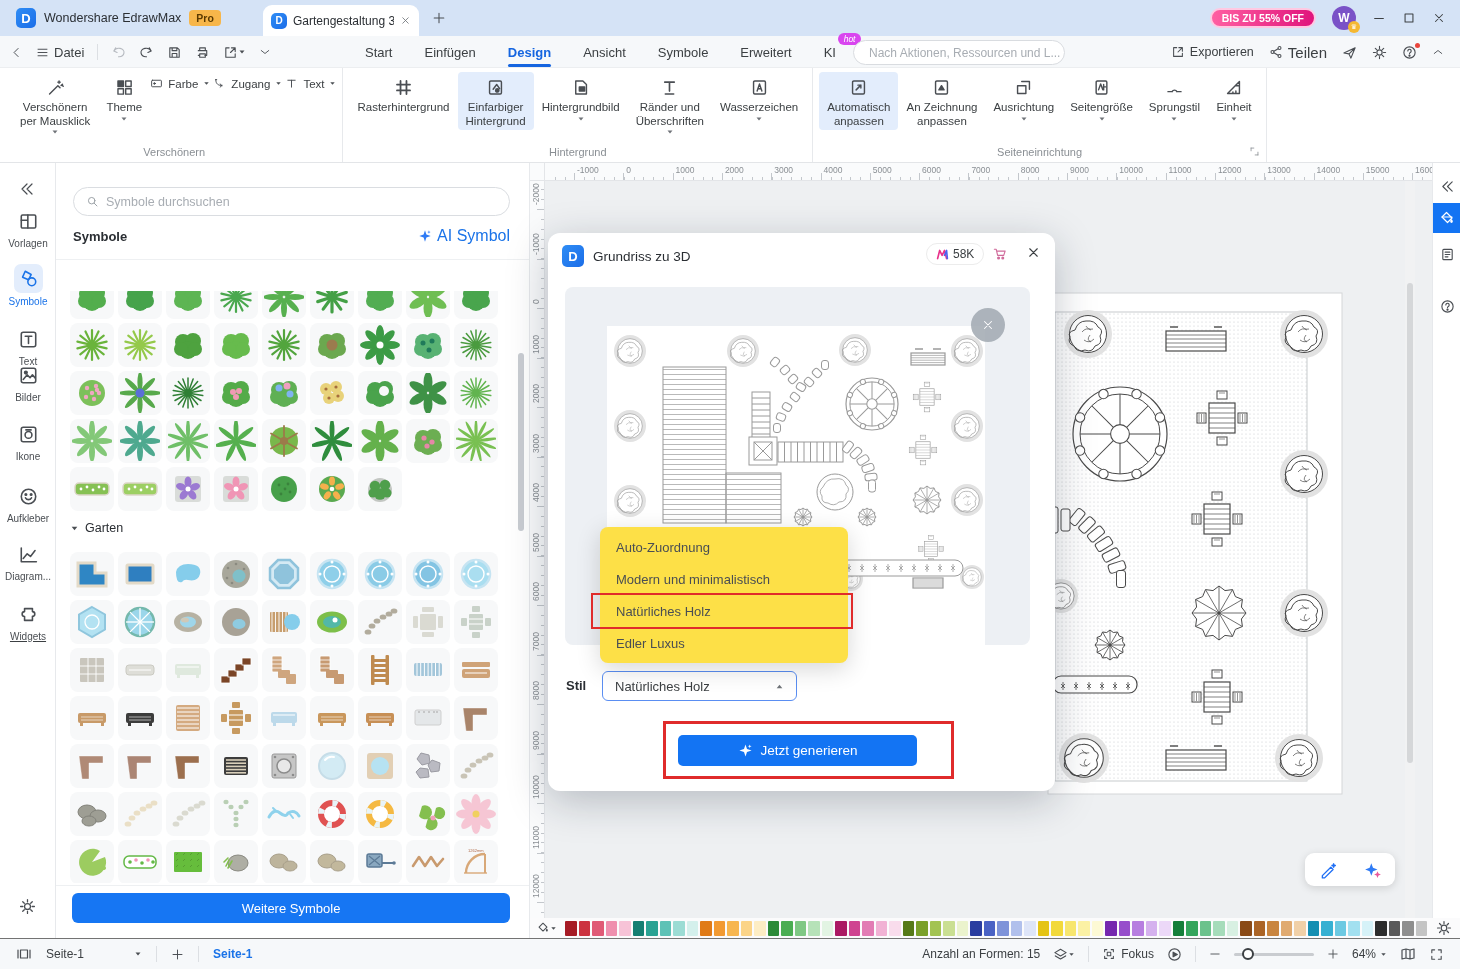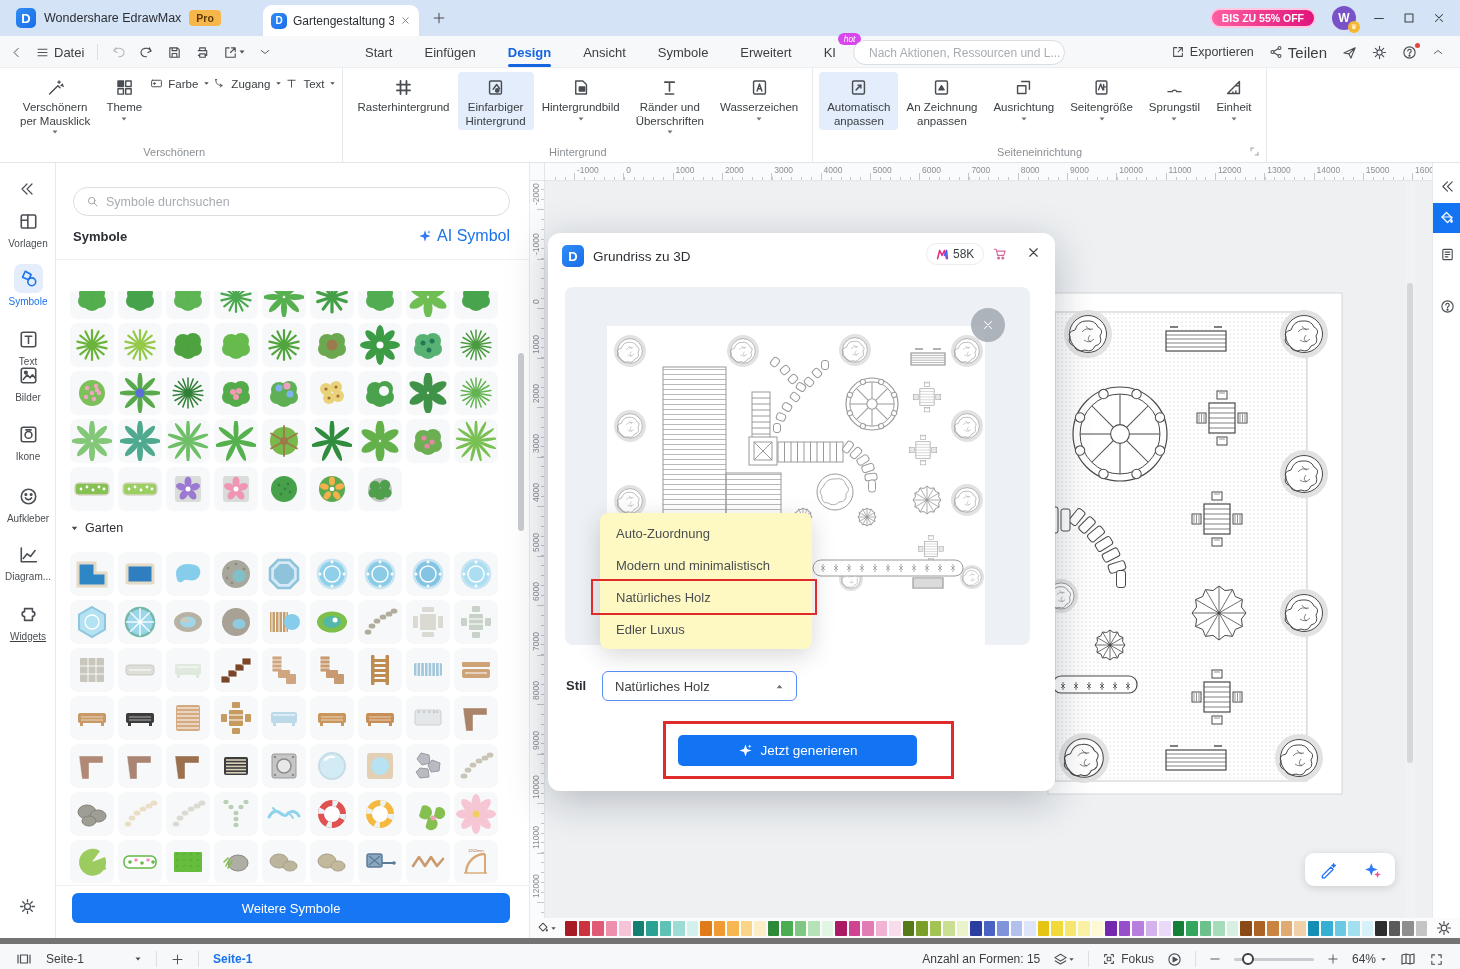--- a/index.html
+++ b/index.html
@@ -57,33 +57,33 @@
   
   #canvaswrap{position:absolute;left:530px;top:163px;width:902px;height:755px;background:#eef0f2}
   .ruler{position:absolute;background:#fafbfc;overflow:hidden}
   .tick{position:absolute;background:#c3c7cc}
   .ticklbl{position:absolute;font-size:8.5px;color:#8a8f94;white-space:nowrap}
   #scrolltrack{position:absolute;left:875px;top:18px;width:10px;height:737px;background:#f1f2f3}
   #scrollthumb{position:absolute;left:877px;top:120px;width:6px;height:480px;border-radius:3px;background:#d5d7d9}
   
   #colorbar{position:absolute;left:530px;top:918px;width:930px;height:20px;background:#fbfbfc;display:flex;align-items:center}
   .swatch{width:11.5px;height:15px;margin-right:2px;border-radius:1px;cursor:pointer}
-  #statusbar{position:absolute;left:0;top:938px;width:1460px;height:31px;background:#f6f8fa;border-top:6px solid #737373;font-size:12px;color:#3c4043}
+  #statusbar{position:absolute;left:0;top:938px;width:1460px;height:31px;background:#f6f8fa;border-top:1px solid #737373;font-size:12px;color:#3c4043}
   .sb-sep{width:1px;height:16px;background:#dcdfe3}
   .pagetab{color:#1a73e8;font-weight:bold}
   .slider-track{width:80px;height:3px;border-radius:2px;background:#c9ccd0;position:relative}
   .slider-knob{position:absolute;left:8px;top:-5px;width:12px;height:12px;border-radius:50%;background:#fff;border:2.5px solid #3c4043}
   
   #rightbar{position:absolute;left:1432px;top:163px;width:28px;height:755px;background:#fff;border-left:1px solid #e7e9ec}
   
   #modal{position:absolute;left:548px;top:233px;width:507px;height:558px;background:#fff;border-radius:12px;box-shadow:0 10px 40px rgba(20,30,50,.25);z-index:40}
   .credits-pill{position:absolute;left:378px;top:10px;height:22px;border:1px solid #ececec;border-radius:12px;display:flex;align-items:center;gap:4px;padding:0 9px;font-size:12px;color:#3c4043}
   #preview-panel{position:absolute;left:17px;top:54px;width:465px;height:358px;background:#edf0f4;border-radius:8px;overflow:hidden}
   .preview-close{position:absolute;left:423px;top:75px;width:34px;height:34px;border-radius:50%;background:rgba(160,168,176,.85);color:#fff;display:flex;align-items:center;justify-content:center;z-index:5;cursor:pointer}
-  #styledrop{position:absolute;left:52px;top:280px;width:212px;height:136px;background:#fef9c3;border-radius:8px;box-shadow:0 6px 24px rgba(0,0,0,.16);z-index:10;padding-top:4px}
+  #styledrop{position:absolute;left:52px;top:294px;width:248px;height:136px;background:#fde047;border-radius:8px;box-shadow:0 6px 24px rgba(0,0,0,.16);z-index:10;padding-top:4px}
   .dropt{height:32px;display:flex;align-items:center;padding:0 16px;font-size:13px;color:#4a4e53;cursor:pointer;white-space:nowrap}
   .annot{position:absolute;border:2.5px solid #e02b2b;z-index:30;pointer-events:none}
   .stil-select{position:absolute;left:54px;top:438px;width:195px;height:30px;border:1px solid #5a8ef2;border-radius:6px;display:flex;align-items:center;padding:0 12px;font-size:13px;color:#3c4043;cursor:pointer;z-index:5}
   .gen-btn{position:absolute;left:130px;top:502px;width:239px;height:31px;background:#1374f3;border:none;border-radius:5px;color:#fff;font-size:13.5px;display:flex;align-items:center;justify-content:center;gap:8px;cursor:pointer;z-index:5;font-family:inherit}
   
   #aipill{position:absolute;left:1305px;top:853px;width:90px;height:33px;background:#fff;border-radius:9px;box-shadow:0 2px 8px rgba(0,0,0,.14);display:flex;align-items:center;justify-content:space-around;z-index:20}
 </style>
 </head>
 <body>
 

